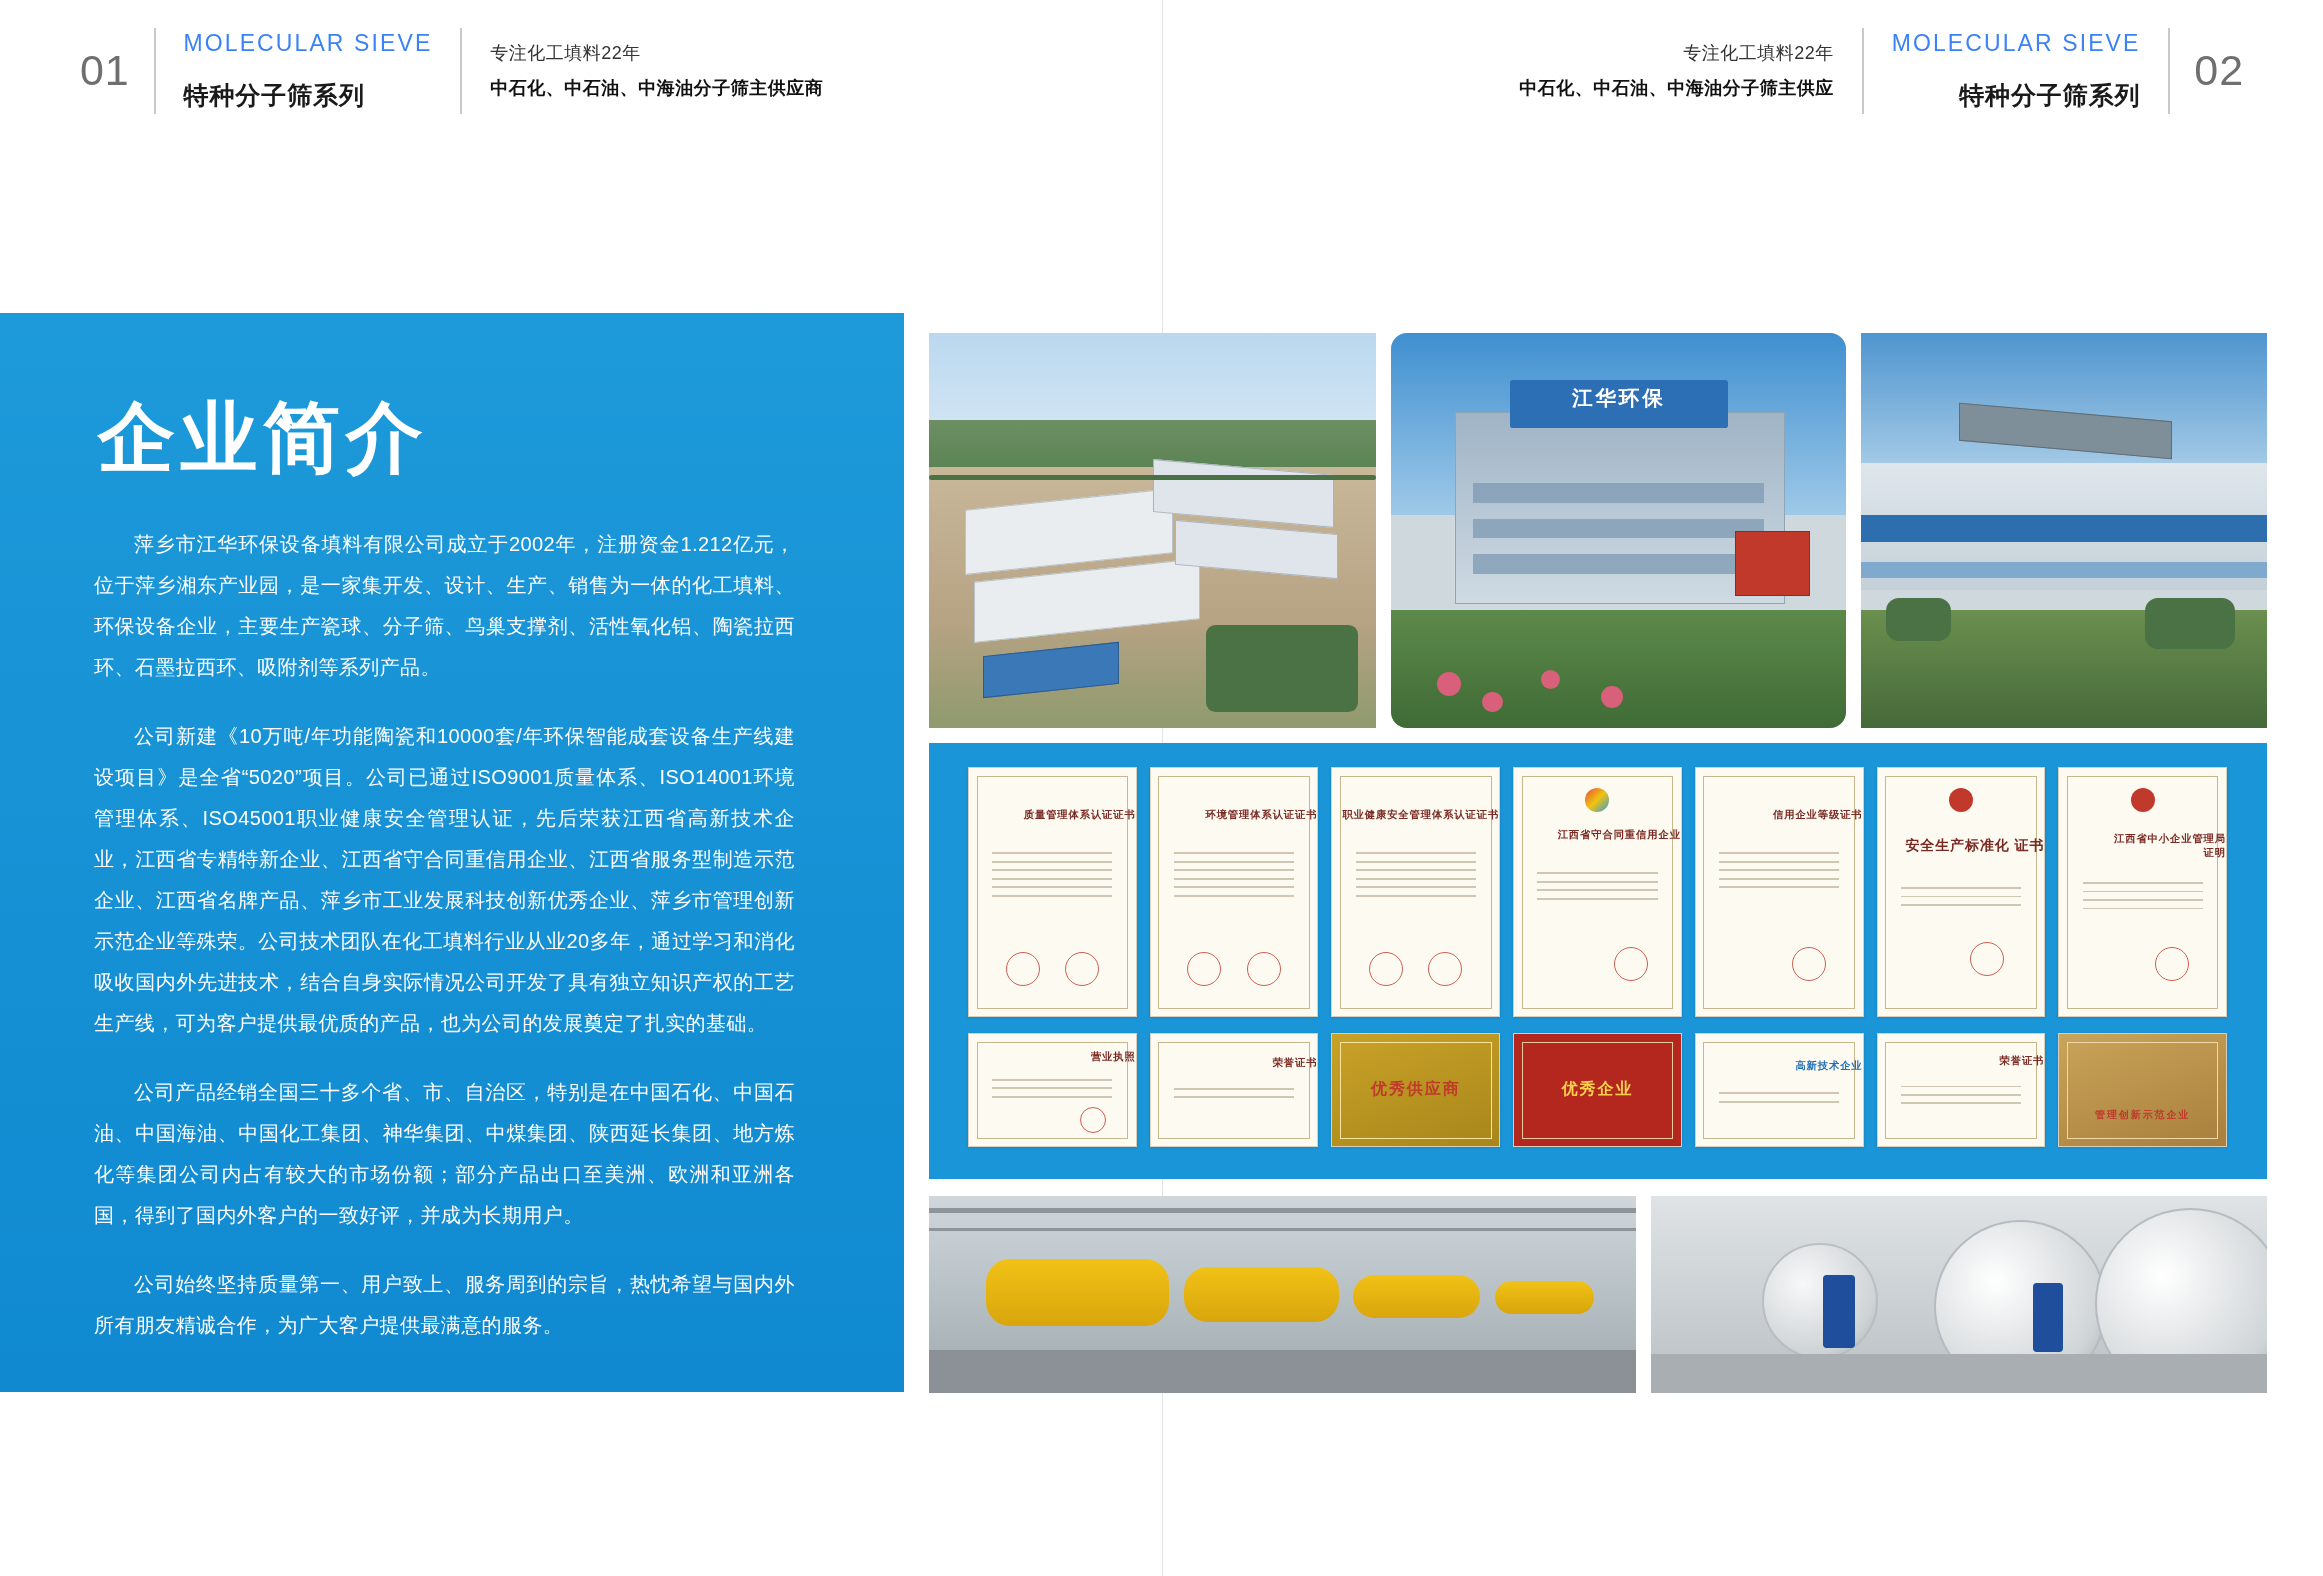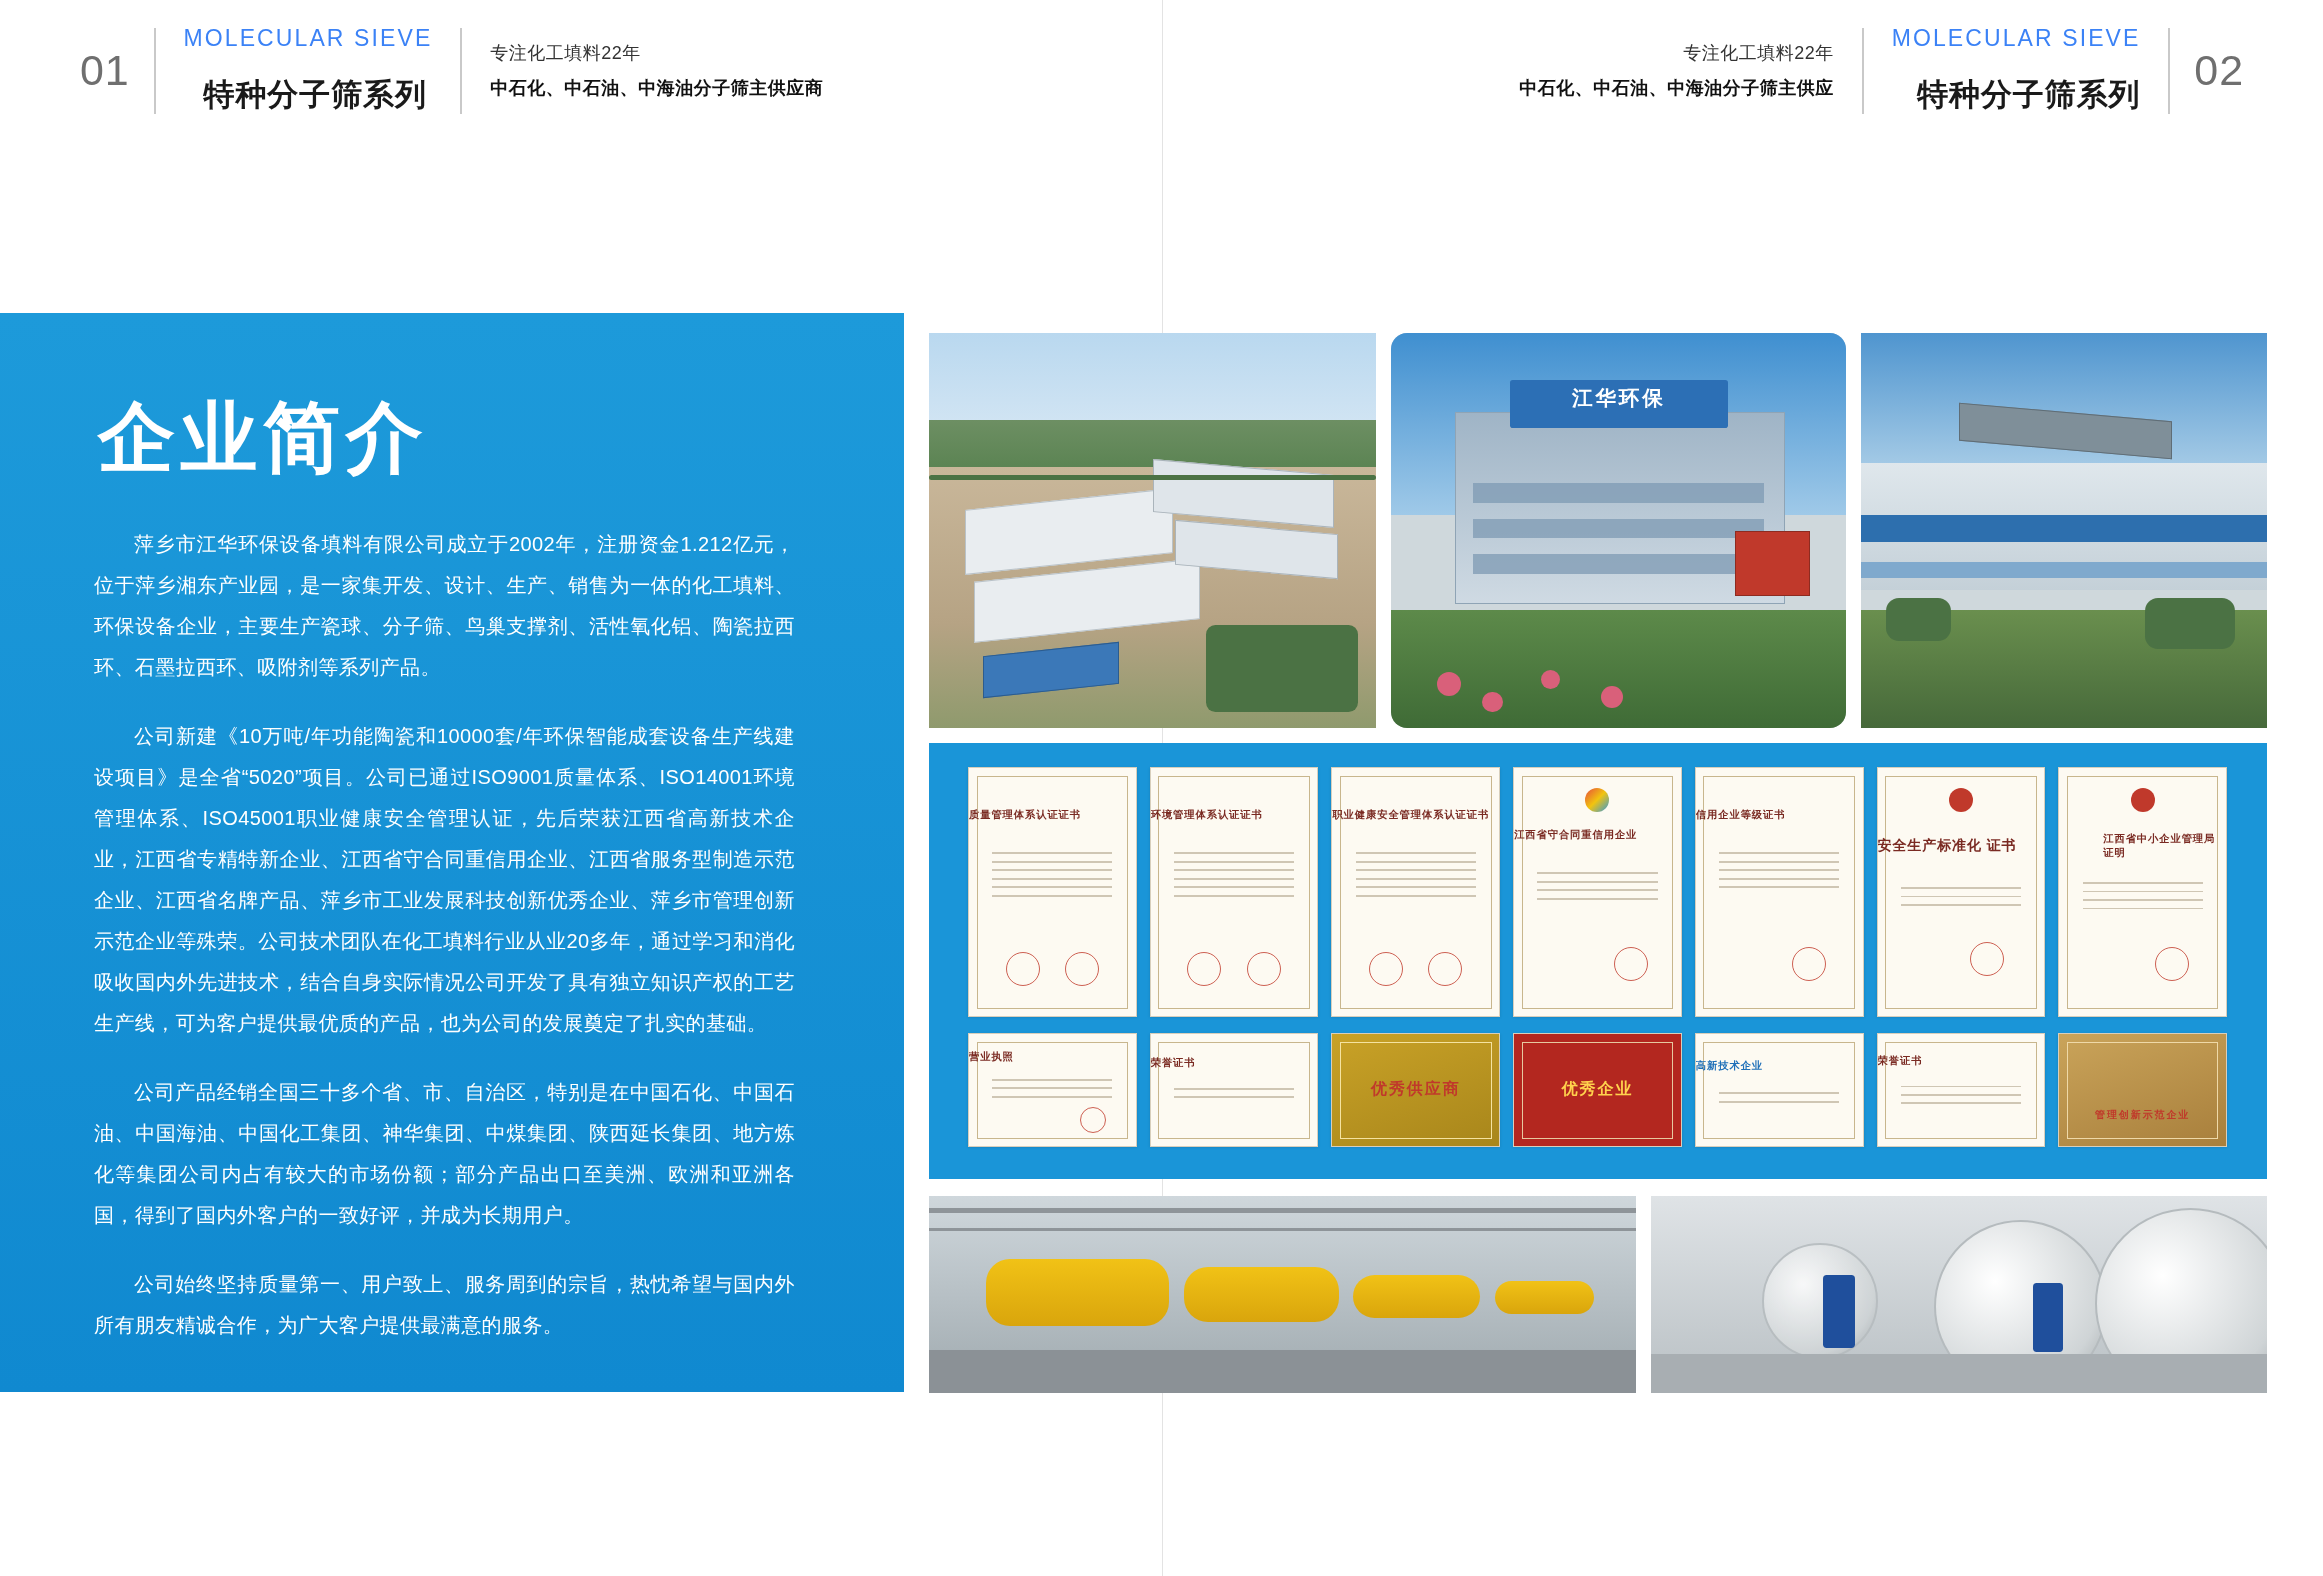--- a/index.html
+++ b/index.html
@@ -16,21 +16,21 @@
   .header{position:absolute;top:0;left:0;width:100%;height:150px;}
   .hdr-left{position:absolute;left:56px;top:19px;display:flex;align-items:center;height:103px;}
   .hdr-right{position:absolute;right:56px;top:19px;display:flex;align-items:center;height:103px;}
   .pagenum{
     font-size:43px;color:#6f6f6f;font-weight:400;letter-spacing:0.9px;
     padding:0 24px;line-height:103px;
   }
   .vrule{width:1.9px;height:86px;background:#c9c9c9;}
   .brandblock{padding:0 28px;text-align:left;}
   .brand-en{font-size:23px;letter-spacing:2.1px;color:#3b82f6;margin-bottom:22px;}
-  .brand-cn{font-size:31px;font-weight:bold;color:#1a1a1a;letter-spacing:0.9px;margin-left:20px;}
+  .brand-cn{font-size:25px;font-weight:bold;color:#1a1a1a;letter-spacing:0.9px;}
   .sloganblock{padding:0 28px;}
   .slogan1{font-size:18px;color:#333;margin-bottom:11.2px;letter-spacing:0.5px;}
   .slogan2{font-size:18px;color:#111;font-weight:bold;letter-spacing:0.5px;}
   .hdr-right .brandblock{text-align:right;}
   .hdr-right .sloganblock{text-align:right;}
 
   
   .fold{position:absolute;left:1162px;top:0;width:0.9px;height:1577px;background:#e3e3e3;}
 
   
@@ -104,21 +104,21 @@
   }
   .certgrid{position:absolute;left:39px;top:24px;width:1259px;
     display:grid;grid-template-columns:repeat(7,1fr);gap:13px;}
   .cert{
     background:#fdfaf2;border:0.9px solid #d8cfbc;position:relative;overflow:hidden;
     box-shadow:0 0.9px 2.8px rgba(0,0,0,.15);
   }
   .cert.r1{height:248px;}
   .cert.r2{height:112px;}
   .cert-inner{position:absolute;inset:7.5px;border:0.9px solid #c8b68d;}
-  .cert-t{position:absolute;left:0;right:0;top:16%;text-align:left;font-size:10.3px;color:#7a2a22;font-weight:bold;letter-spacing:0.9px;}
+  .cert-t{position:absolute;left:0;right:0;top:16%;text-align:right;font-size:10.3px;color:#7a2a22;font-weight:bold;letter-spacing:0.9px;}
   .cert-lines{position:absolute;left:14%;right:14%;top:34%;}
   .cert-lines i{display:block;height:1.9px;background:#cfc6b4;margin-bottom:6.6px;}
   .seal{position:absolute;width:32px;height:32px;border:1.9px solid #c0392b;border-radius:50%;opacity:.8;}
   .cert-red{background:#b3271f;}
   .cert-gold{background:linear-gradient(160deg,#c9a227 0%,#a8861b 100%);}
   .cert-wood{background:linear-gradient(160deg,#caa45a 0%,#a87f3c 100%);}
   .plaque-txt{position:absolute;left:0;right:0;top:40%;text-align:center;color:#fff7d6;
     font-size:16px;font-weight:bold;letter-spacing:1.9px;}
   .plaque-txt.red{color:#c0392b;}
   .cn-emblem{position:absolute;left:50%;transform:translateX(-50%);top:8%;

